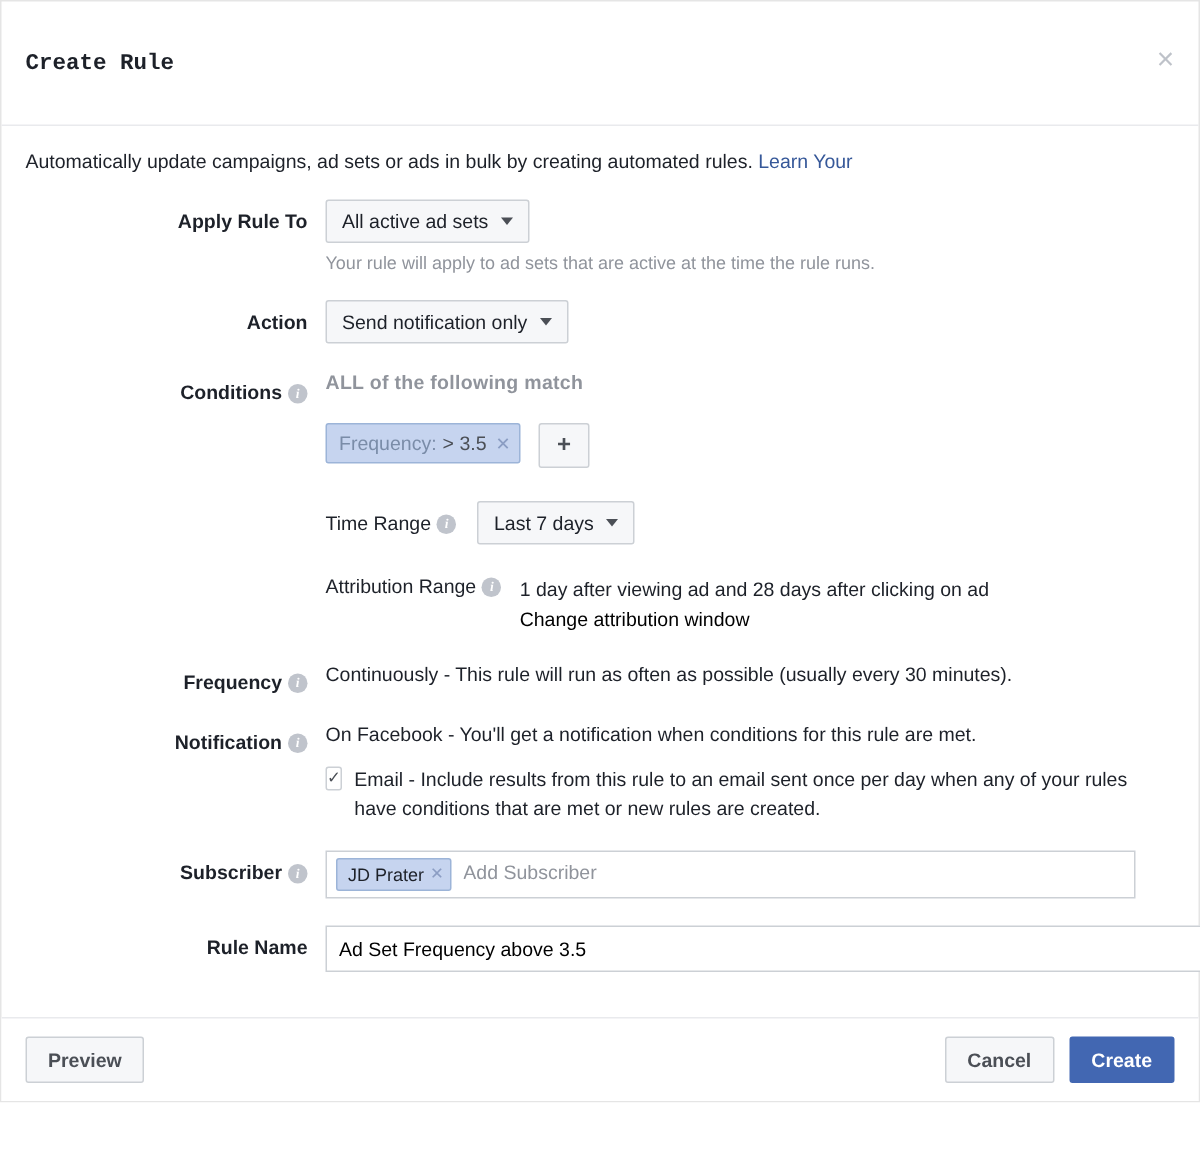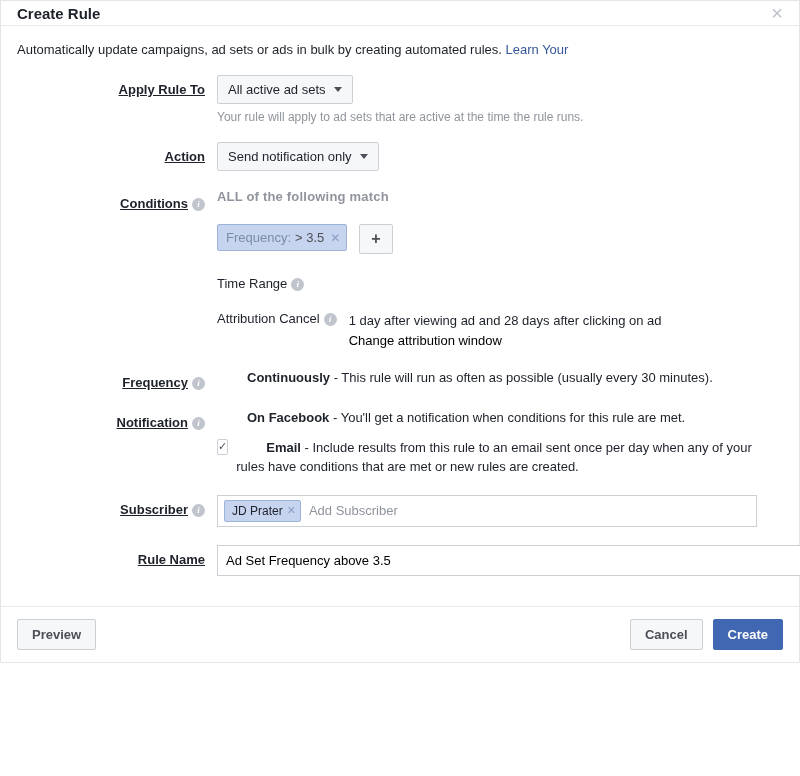--- a/index.html
+++ b/index.html
@@ -11,22 +11,23 @@
     background: #fff;
     width: 800px;
   }
   .modal {
     border: 1px solid #e5e5e5;
   }
   .modal-header {
     display: flex;
     align-items: center;
     justify-content: space-between;
-    padding: 2px 16px;
+    padding: 31px 16px;
     border-bottom: 1px solid #e9eaed;
+    font-family: Liberation Mono, monospace;
   }
   .modal-title {
     font-size: 15px;
     font-weight: 600;
     color: #1d2129;
   }
   .close-x {
     color: #bec2c9;
     font-size: 20px;
     line-height: 1;
@@ -48,21 +49,20 @@
     margin-bottom: 18px;
   }
   .label-col {
     width: 200px;
     min-width: 200px;
     text-align: right;
     padding-right: 12px;
     padding-top: 7px;
     font-weight: 600;
     color: #1d2129;
-    text-decoration: underline;
   }
   .label-col .info-icon, .inline-label .info-icon {
     display: inline-block;
     width: 13px;
     height: 13px;
     border-radius: 50%;
     background: #c0c4cc;
     color: #fff;
     font-size: 9px;
     font-weight: 700;
@@ -156,21 +156,21 @@
     gap: 12px;
     font-size: 13px;
   }
   .attr-text { line-height: 1.5; }
   .link { color: #000000; cursor: pointer; }
   .plain-text {
     font-size: 13px;
     color: #1d2129;
     line-height: 1.5;
   }
-  .plain-text b { font-weight: 700; margin-left: 30px; }
+  .plain-text b { font-weight: 400; }
   .check-line {
     display: flex;
     align-items: flex-start;
     gap: 8px;
     margin-top: 10px;
   }
   .checkbox {
     width: 16px; height: 16px;
     border: 1px solid #ccd0d5;
     border-radius: 2px;
@@ -178,21 +178,21 @@
     display: inline-flex;
     align-items: center;
     justify-content: center;
     margin-top: 1px;
     cursor: pointer;
     font-size: 11px;
     color: #4b4f56;
   }
   .token-input {
     display: flex;
-    align-items: center;
+    align-items: flex-start;
     border: 1px solid #ccd0d5;
     background: #fff;
     padding: 4px 6px;
     width: 540px;
   }
   .token {
     display: inline-flex;
     align-items: center;
     background: #c6d4ef;
     border: 1px solid #9cb4d8;
@@ -293,25 +293,29 @@
             <span class="chip-val">&gt; 3.5</span>
             <span class="chip-x">✕</span>
           </span>
           <span class="add-btn">+</span>
         </div>
 
         <div class="subrow">
           <span class="inline-label">
             <span>Time Range</span><span class="info-icon">i</span>
           </span>
+          <div class="dropdown">
+            <span>Last 7 days</span>
+            <span class="caret"></span>
+          </div>
         </div>
 
         <div class="attr-row">
           <span class="inline-label">
-            <span>Attribution Cancel</span><span class="info-icon">i</span>
+            <span>Attribution Range</span><span class="info-icon">i</span>
           </span>
           <span class="attr-text">
             <span>1 day after viewing ad and 28 days after clicking on ad</span><br>
             <span class="link">Change attribution window</span>
           </span>
         </div>
       </div>
     </div>
 
     <div class="row">

